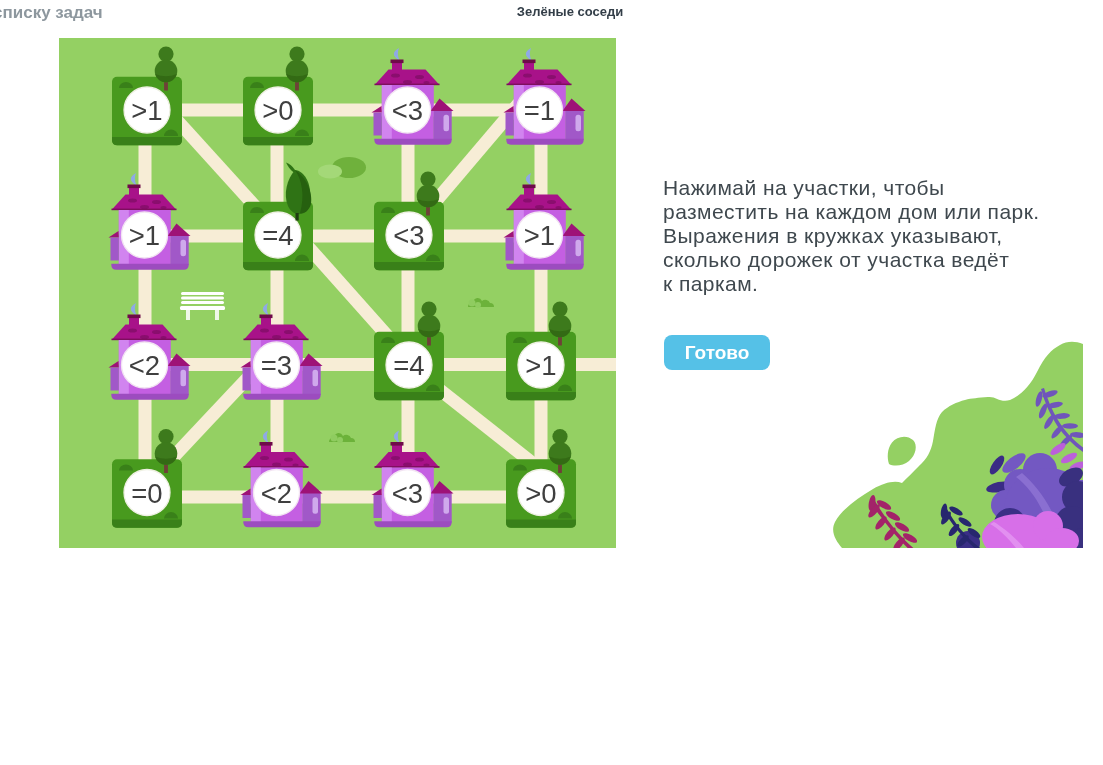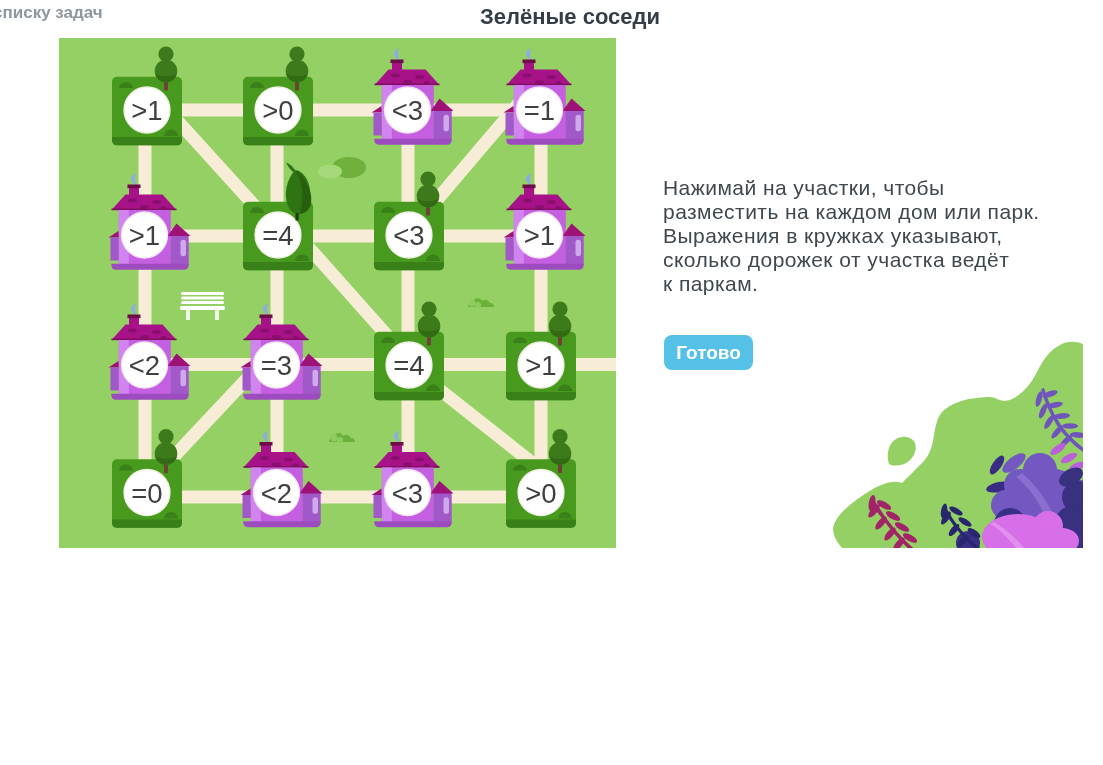--- a/index.html
+++ b/index.html
@@ -1,22 +1,22 @@
 <!DOCTYPE html>
 <html><head>
 <meta charset="utf-8">
 <style>
   html,body{margin:0;padding:0;}
   body{width:1103px;height:765px;background:#ffffff;position:relative;overflow:hidden;
        font-family:"Liberation Sans", sans-serif;}
   .backlink{position:absolute;left:-7px;top:3px;font-size:17px;font-weight:bold;color:#8d979e;}
-  .title{position:absolute;left:570px;top:4px;transform:translateX(-50%);font-size:22px;font-weight:bold;color:#333e48;}
+  .title{position:absolute;left:570px;top:4px;transform:translateX(-50%);font-size:13px;font-weight:bold;color:#333e48;}
   .board{position:absolute;left:59px;top:38px;width:557px;height:510px;}
   .instr{position:absolute;left:663px;top:176px;width:400px;font-size:21px;letter-spacing:0.45px;line-height:24px;color:#3f484e;}
-  .btn{position:absolute;left:664px;top:335px;width:89px;height:35px;background:#55c1e7;border-radius:8px;
+  .btn{position:absolute;left:664px;top:335px;width:106px;height:35px;background:#55c1e7;border-radius:8px;
        color:#fff;font-size:19px;font-weight:bold;text-align:center;line-height:35px;}
   .deco{position:absolute;left:810px;top:320px;width:273px;height:228px;}
 </style>
 </head>
 <body>
 <div class="backlink">списку задач</div>
 <div class="title">Зелёные соседи</div>
 
 <div class="board">
 <svg width="557" height="510" viewBox="59 38 557 510">

